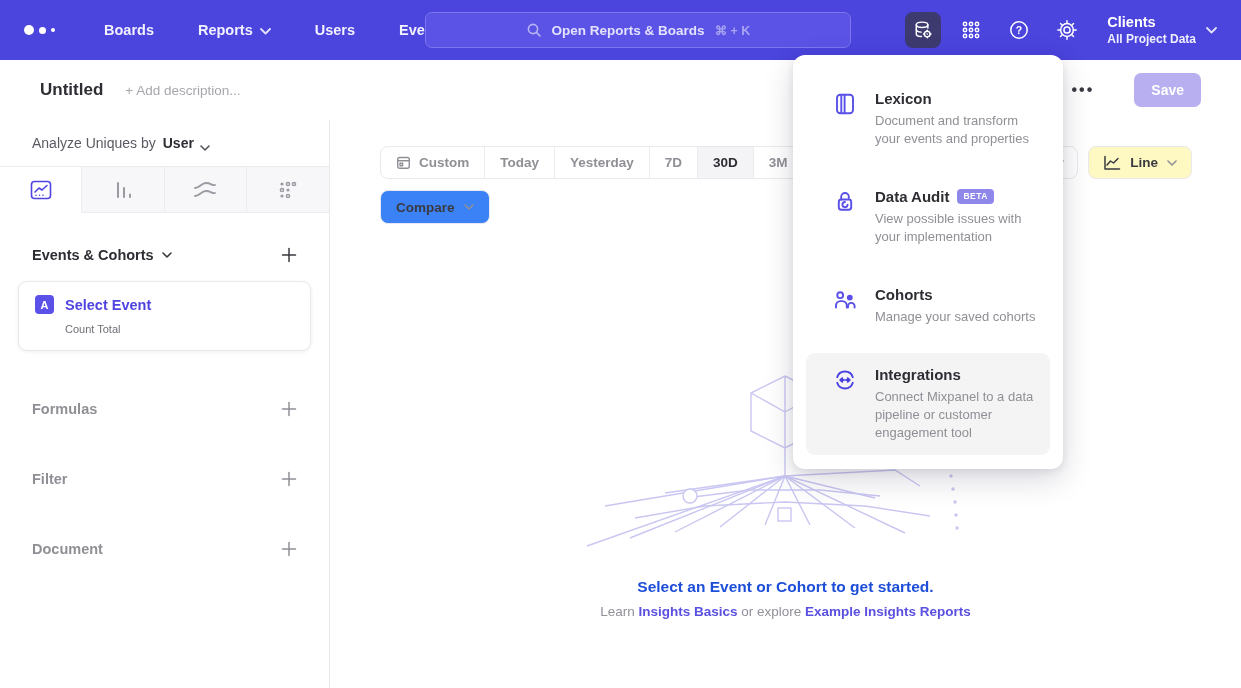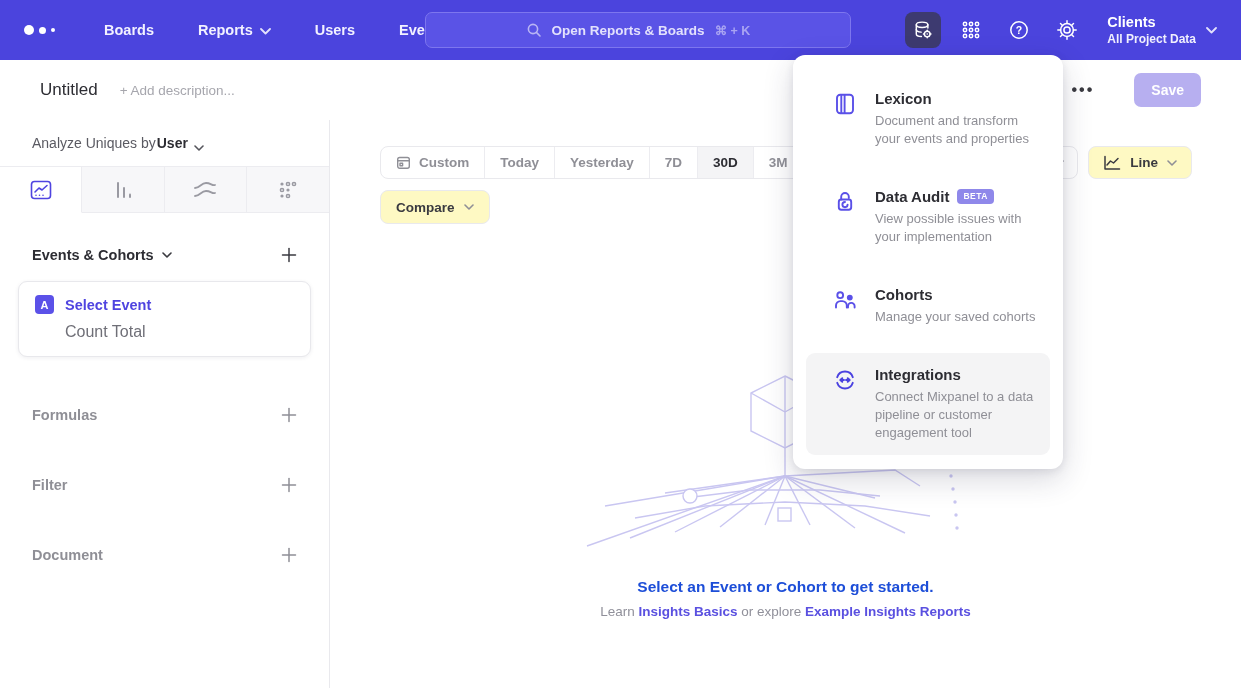--- a/index.html
+++ b/index.html
@@ -22,55 +22,55 @@
   .nav-right { margin-left:auto; display:flex; align-items:center; gap:12px; }
   .icon-btn { width:36px; height:36px; border-radius:8px; display:flex; align-items:center; justify-content:center; cursor:pointer; }
   .icon-btn.active { background:#3d3a70; }
   .project-switcher { display:flex; align-items:center; gap:10px; margin-left:10px; cursor:pointer; }
   .project-text { text-align:left; }
   .project-name { color:#ffffff; font-size:14.5px; font-weight:700; line-height:1.25; }
   .project-scope { color:#f0effd; font-size:12px; font-weight:700; line-height:1.25; }
 
   
   .report-header { position:absolute; top:60px; left:0; right:0; height:60px; background:#fff; display:flex; align-items:center; padding:0 40px; }
-  .report-title { font-size:17px; font-weight:400; color:#2d2d33; cursor:text; }
+  .report-title { font-size:17px; font-weight:700; color:#2d2d33; cursor:text; }
   .report-desc { font-size:13.5px; color:#a6a6ad; margin-left:22px; cursor:text; }
   .header-actions { margin-left:auto; display:flex; align-items:center; gap:26px; }
   .hdr-icon { cursor:pointer; color:#3a3a40; }
   .ellipsis { font-size:16px; letter-spacing:2px; color:#3a3a40; font-weight:700; cursor:pointer; line-height:10px; }
   .save-btn { background:#b7aff0; color:#ffffff; font-size:14px; font-weight:700; border:none; border-radius:7px; padding:9px 17px; margin-left:14px; cursor:pointer; }
 
   
   .sidebar { position:absolute; top:120px; left:0; width:330px; bottom:0; background:#fff; border-right:1px solid #e9e9ed; }
   .analyze-row { height:46px; display:flex; align-items:center; padding:0 32px; }
   .analyze-label { font-size:14px; color:#5a5a62; }
-  .analyze-value { font-size:14px; font-weight:700; color:#2d2d33; margin-left:1px; display:flex; align-items:flex-end; gap:6px; cursor:pointer; }
+  .analyze-value { font-size:14px; font-weight:700; color:#2d2d33; margin-left:7px; display:flex; align-items:flex-end; gap:6px; cursor:pointer; }
   .chart-tabs { display:grid; grid-template-columns:1fr 1fr 1fr 1fr; height:47px; border-top:1px solid #ececf0; }
   .chart-tab { display:flex; align-items:center; justify-content:center; background:#f7f7f9; border-right:1px solid #ececf0; border-bottom:1px solid #ececf0; cursor:pointer; }
   .chart-tab:last-child { border-right:none; }
   .chart-tab.selected { background:#ffffff; border-bottom:1px solid transparent; }
   .section-hdr { display:flex; align-items:center; padding:0 32px; margin-top:26px; height:32px; }
   .section-hdr .ttl { font-size:14.5px; font-weight:700; color:#2d2d33; display:flex; align-items:center; gap:8px; cursor:pointer; }
   .plus-btn { margin-left:auto; color:#6f6f77; cursor:pointer; }
   .event-card { margin:10px 18px 0 18px; border:1px solid #e8e8ec; border-radius:9px; box-shadow:0 1px 4px rgba(30,30,60,0.07); padding:13px 16px 15px 16px; cursor:pointer; background:#fff; }
   .event-card .row1 { display:flex; align-items:center; gap:11px; }
   .badge-a { width:19px; height:19px; border-radius:4px; background:#5b51e8; color:#fff; font-size:11px; font-weight:700; display:flex; align-items:center; justify-content:center; }
   .event-title { color:#4f44e0; font-size:14.5px; font-weight:700; }
-  .event-sub { margin:9px 0 0 30px; color:#6f6f77; font-size:16px; }
+  .event-sub { margin:9px 0 0 30px; color:#6f6f77; font-size:11px; }
   .side-section { display:flex; align-items:center; padding:0 32px; height:32px; margin-top:38px; }
   .side-section .lbl { font-size:14.5px; font-weight:700; color:#8f8f96; }
   .side-section .plus-btn { color:#8f8f96; }
 
   
   .main { position:absolute; left:330px; top:120px; right:0; bottom:0; background:#fff; }
   .range-control { position:absolute; left:50px; top:26px; height:33px; display:flex; align-items:stretch; border:1px solid #e9e9ed; border-radius:8px; background:#fff; overflow:hidden; }
   .seg { display:flex; align-items:center; gap:8px; padding:0 15px; font-size:13.5px; font-weight:600; color:#8f8f96; border-left:1px solid #ececf0; cursor:pointer; white-space:nowrap; }
   .seg:first-child { border-left:none; }
   .seg.selected { background:#f4f4f6; color:#2d2d33; font-weight:700; }
-  .compare-btn { position:absolute; left:50px; top:70px; height:33px; display:flex; align-items:center; gap:9px; padding:16px 15px; border:1px solid #e9e9ed; border-radius:8px; background:#fef9c3; font-size:13.5px; font-weight:700; color:#3a3a40; cursor:pointer; }
+  .compare-btn { position:absolute; left:50px; top:70px; height:33px; display:flex; align-items:center; gap:9px; padding:16px 15px; border:1px solid #e9e9ed; border-radius:8px; background:#3b82f6; font-size:13.5px; font-weight:700; color:#3a3a40; cursor:pointer; }
   .right-controls { position:absolute; right:49px; top:26px; display:flex; gap:10px; }
   .ghost-dd { width:110px; height:33px; border:1px solid #e9e9ed; border-radius:8px; background:#fff; display:flex; align-items:center; justify-content:flex-end; padding-right:13px; cursor:pointer; }
   .line-dd { height:33px; border:1px solid #e9e9ed; border-radius:8px; background:#fef9c3; display:flex; align-items:center; gap:9px; padding:0 14px; font-size:13.5px; font-weight:700; color:#3a3a40; cursor:pointer; }
 
   .illustration { position:absolute; left:245px; top:238px; pointer-events:none; }
 
   .empty-state { position:absolute; left:0; right:0; top:458px; text-align:center; }
   .empty-title { font-size:15.5px; font-weight:700; color:#1d4ed8; }
   .empty-links { margin-top:8px; font-size:13.5px; color:#90909a; }
   .empty-links a { color:#5a50e0; font-weight:700; text-decoration:none; cursor:pointer; }

